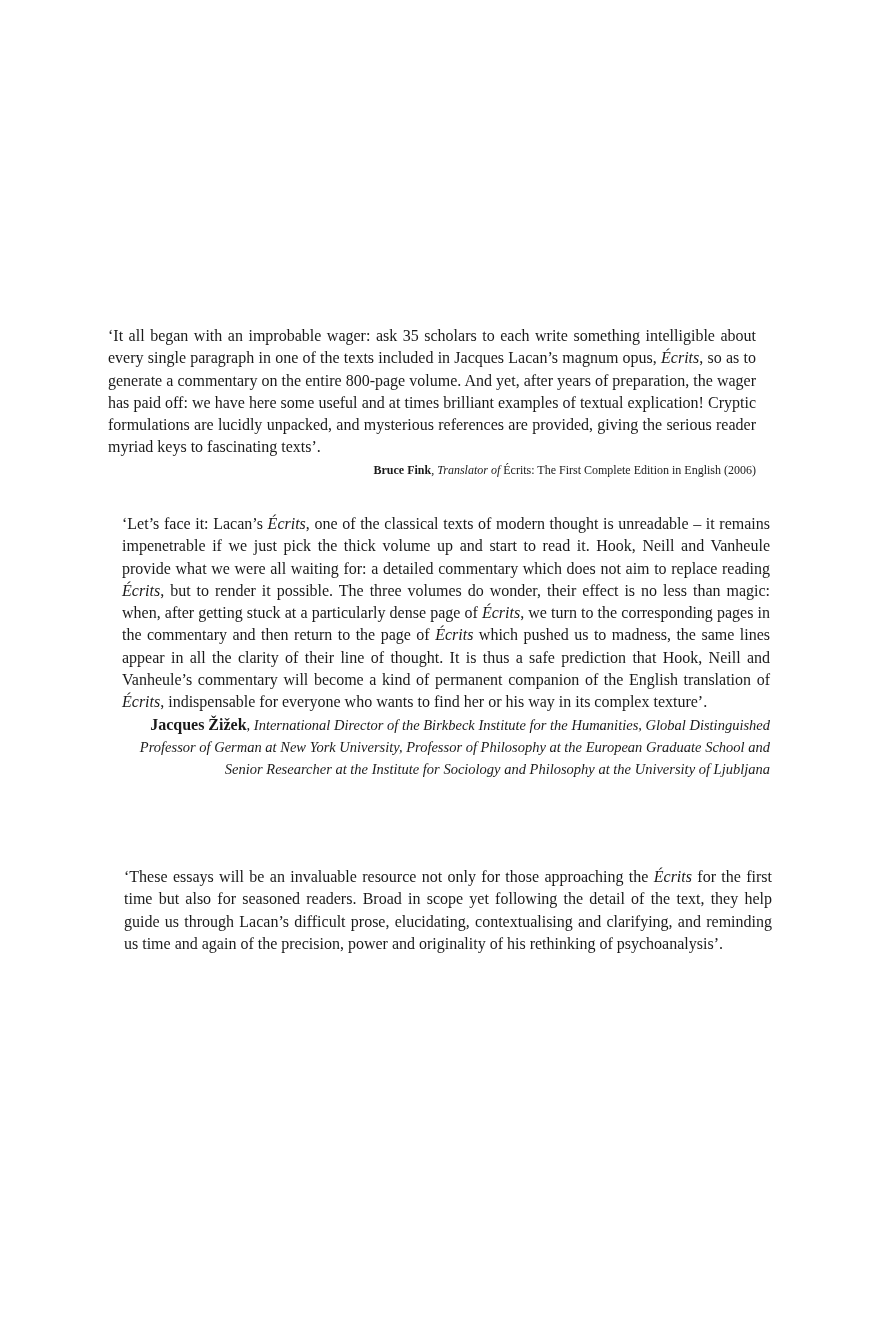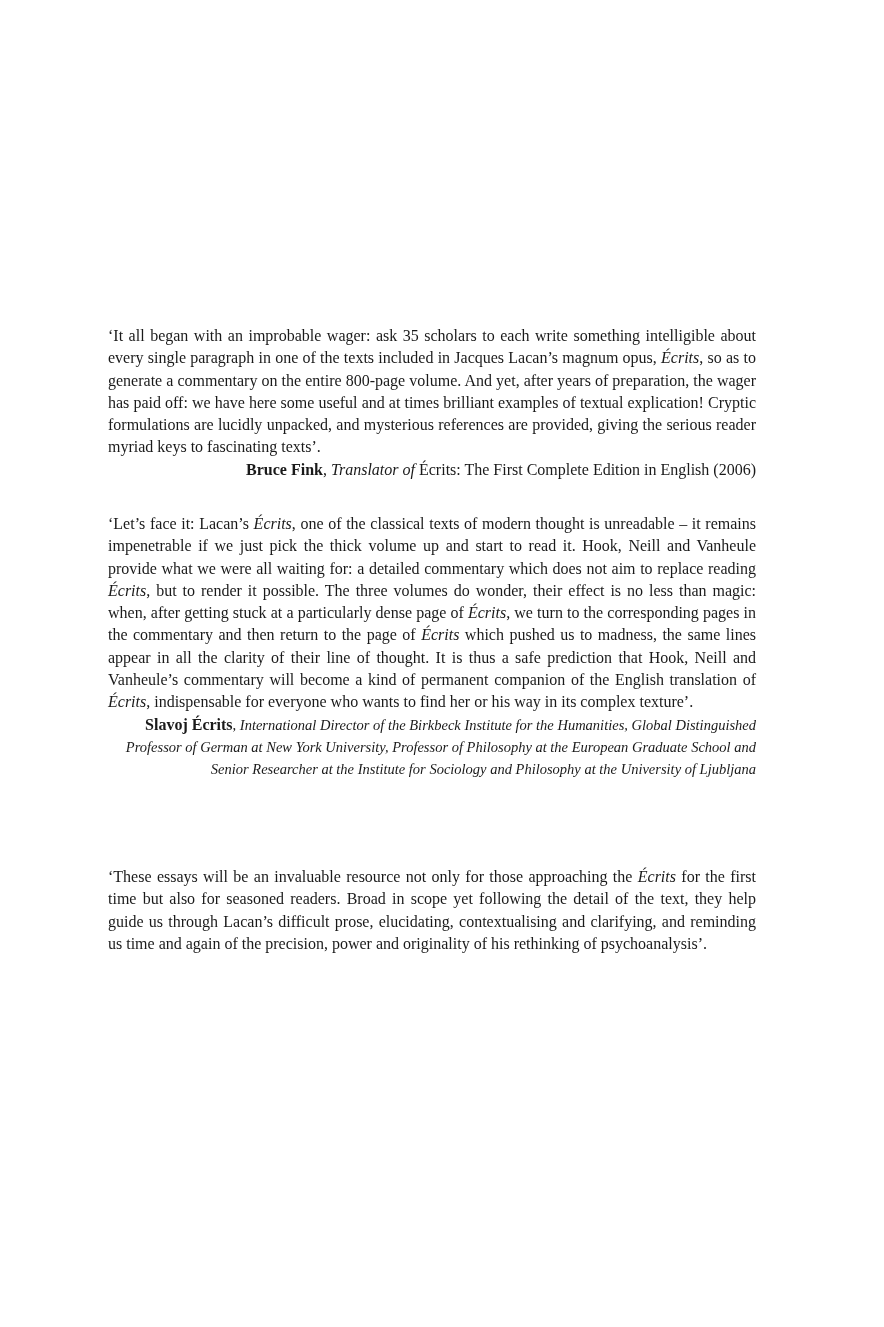--- a/index.html
+++ b/index.html
@@ -9,45 +9,45 @@
     color: #1a1a1a;
   }
   .page { position: absolute; left: 108px; top: 309px; width: 648px; }
   .quote {
     font-size: 16px; line-height: 22.3px;
     text-align: justify; text-align-last: left;
     margin: 0;
   }
   .quote em { font-style: italic; }
   .attrib {
-    font-size: 16px; line-height: 22.3px; text-align: right; margin: 0;
+    font-size: 12px; line-height: 22.3px; text-align: right; margin: 0;
   }
   .attrib .name { font-weight: bold; }
   .attrib .role { font-style: italic; }
   .attrib.small { font-size: 14.5px; }
   .block1 { position: absolute; top: 16px; left: 0; width: 648px; }
-  .block2 { position: absolute; top: 204px; left: 0; width: 648px; }
-  .block3 { position: absolute; top: 557px; left: 0; width: 648px; }
+  .block2 { position: absolute; top: 204px; left: 14px; width: 648px; }
+  .block3 { position: absolute; top: 557px; left: 16px; width: 648px; }
 </style>
 </head>
 <body>
 
 <div class="page">
 
   <div class="block1">
     <p class="quote"><span>‘It all began with an improbable wager: ask 35 scholars to each write something intelligible about every single paragraph in one of the texts included in Jacques Lacan’s magnum opus, </span><em>Écrits</em><span>, so as to generate a commentary on the entire 800-page volume. And yet, after years of preparation, the wager has paid off: we have here some useful and at times brilliant examples of textual explication! Cryptic formulations are lucidly unpacked, and mysterious references are provided, giving the serious reader myriad keys to fascinating texts’.</span></p>
     <p class="attrib">
       <span class="name">Bruce Fink</span>, <span class="role">Translator of</span><span> Écrits: The First Complete Edition in English (2006)</span>
     </p>
   </div>
 
   <div class="block2">
     <p class="quote"><span>‘Let’s face it: Lacan’s </span><em>Écrits</em><span>, one of the classical texts of modern thought is unreadable – it remains impenetrable if we just pick the thick volume up and start to read it. Hook, Neill and Vanheule provide what we were all waiting for: a detailed commentary which does not aim to replace reading </span><em>Écrits</em><span>, but to render it possible. The three volumes do wonder, their effect is no less than magic: when, after getting stuck at a particularly dense page of </span><em>Écrits</em><span>, we turn to the corresponding pages in the commentary and then return to the page of </span><em>Écrits</em><span> which pushed us to madness, the same lines appear in all the clarity of their line of thought. It is thus a safe prediction that Hook, Neill and Vanheule’s commentary will become a kind of permanent companion of the English translation of </span><em>Écrits</em><span>, indispensable for everyone who wants to find her or his way in its complex texture’.</span></p>
     <p class="attrib small">
-      <span class="name" style="font-size:16px">Slavoj Écrits</span>, <span class="role">International Director of the Birkbeck Institute for the Humanities, Global Distinguished Professor of German at New York University, Professor of Philosophy at the European Graduate School and Senior Researcher at the Institute for Sociology and Philosophy at the University of Ljubljana</span>
+      <span class="name" style="font-size:16px">Jacques Žižek</span>, <span class="role">International Director of the Birkbeck Institute for the Humanities, Global Distinguished Professor of German at New York University, Professor of Philosophy at the European Graduate School and Senior Researcher at the Institute for Sociology and Philosophy at the University of Ljubljana</span>
     </p>
   </div>
 
   <div class="block3">
     <p class="quote"><span>‘These essays will be an invaluable resource not only for those approaching the </span><em>Écrits</em><span> for the first time but also for seasoned readers. Broad in scope yet following the detail of the text, they help guide us through Lacan’s difficult prose, elucidating, contextualising and clarifying, and reminding us time and again of the precision, power and originality of his rethinking of psychoanalysis’.</span></p>
   </div>
 
 </div>
 
 </body></html>

